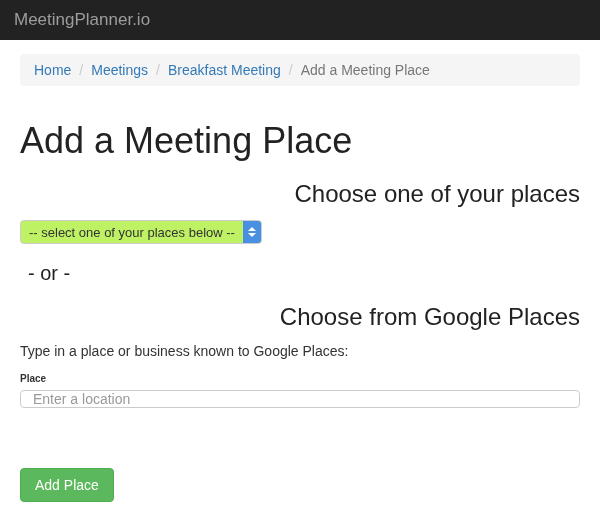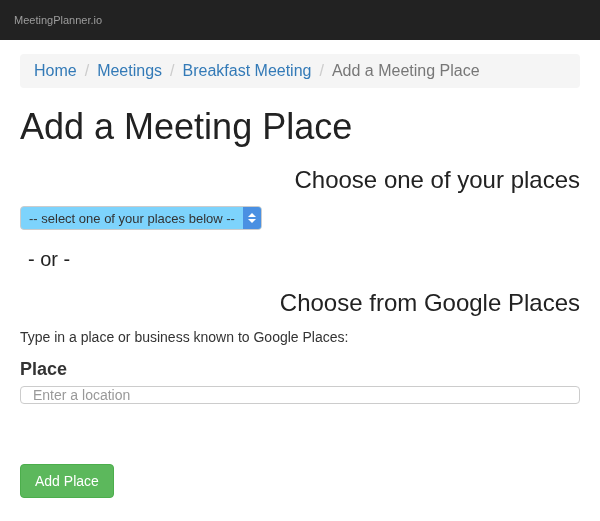--- a/index.html
+++ b/index.html
@@ -9,34 +9,34 @@
     background: #fff;
     width: 600px;
   }
   .navbar {
     background: #222;
     color: #999;
     height: 40px;
     display: flex;
     align-items: center;
     padding: 0 14px;
-    font-size: 11px;
+    font-size: 17px;
   }
   .navbar .brand {
     color: #9d9d9d;
   }
   .container {
     padding: 14px 20px 20px 20px;
   }
   .breadcrumb {
     background: #f5f5f5;
     border-radius: 4px;
     padding: 8px 14px;
-    font-size: 16px;
-    margin-bottom: 18px;
+    font-size: 14px;
+    margin-bottom: 34px;
     display: flex;
     align-items: center;
     flex-wrap: wrap;
   }
   .breadcrumb a {
     color: #337ab7;
     text-decoration: none;
   }
   .breadcrumb .sep {
     color: #ccc;
@@ -65,21 +65,21 @@
     margin: 18px 8px;
   }
   .select-wrap {
     display: inline-flex;
     align-items: stretch;
     border: 1px solid #ccc;
     border-radius: 4px;
     overflow: hidden;
     font-size: 13px;
     height: 24px;
-    background: #7dd3fc;
+    background: #bef264;
   }
   .select-wrap .sel-text {
     padding: 3px 8px;
     color: #333;
     display: flex;
     align-items: center;
     cursor: default;
   }
   .select-wrap .sel-btn {
     width: 18px;
@@ -93,21 +93,21 @@
     fill: #fff;
   }
   p.help {
     font-size: 14px;
     color: #333;
     margin-bottom: 14px;
   }
   label.field-label {
     display: block;
     font-weight: 700;
-    font-size: 18px;
+    font-size: 10px;
     margin-bottom: 6px;
   }
   input.text-input {
     width: 100%;
     border: 1px solid #ccc;
     border-radius: 4px;
     padding: 0 12px;
     font-size: 14px;
     color: #555;
   }

